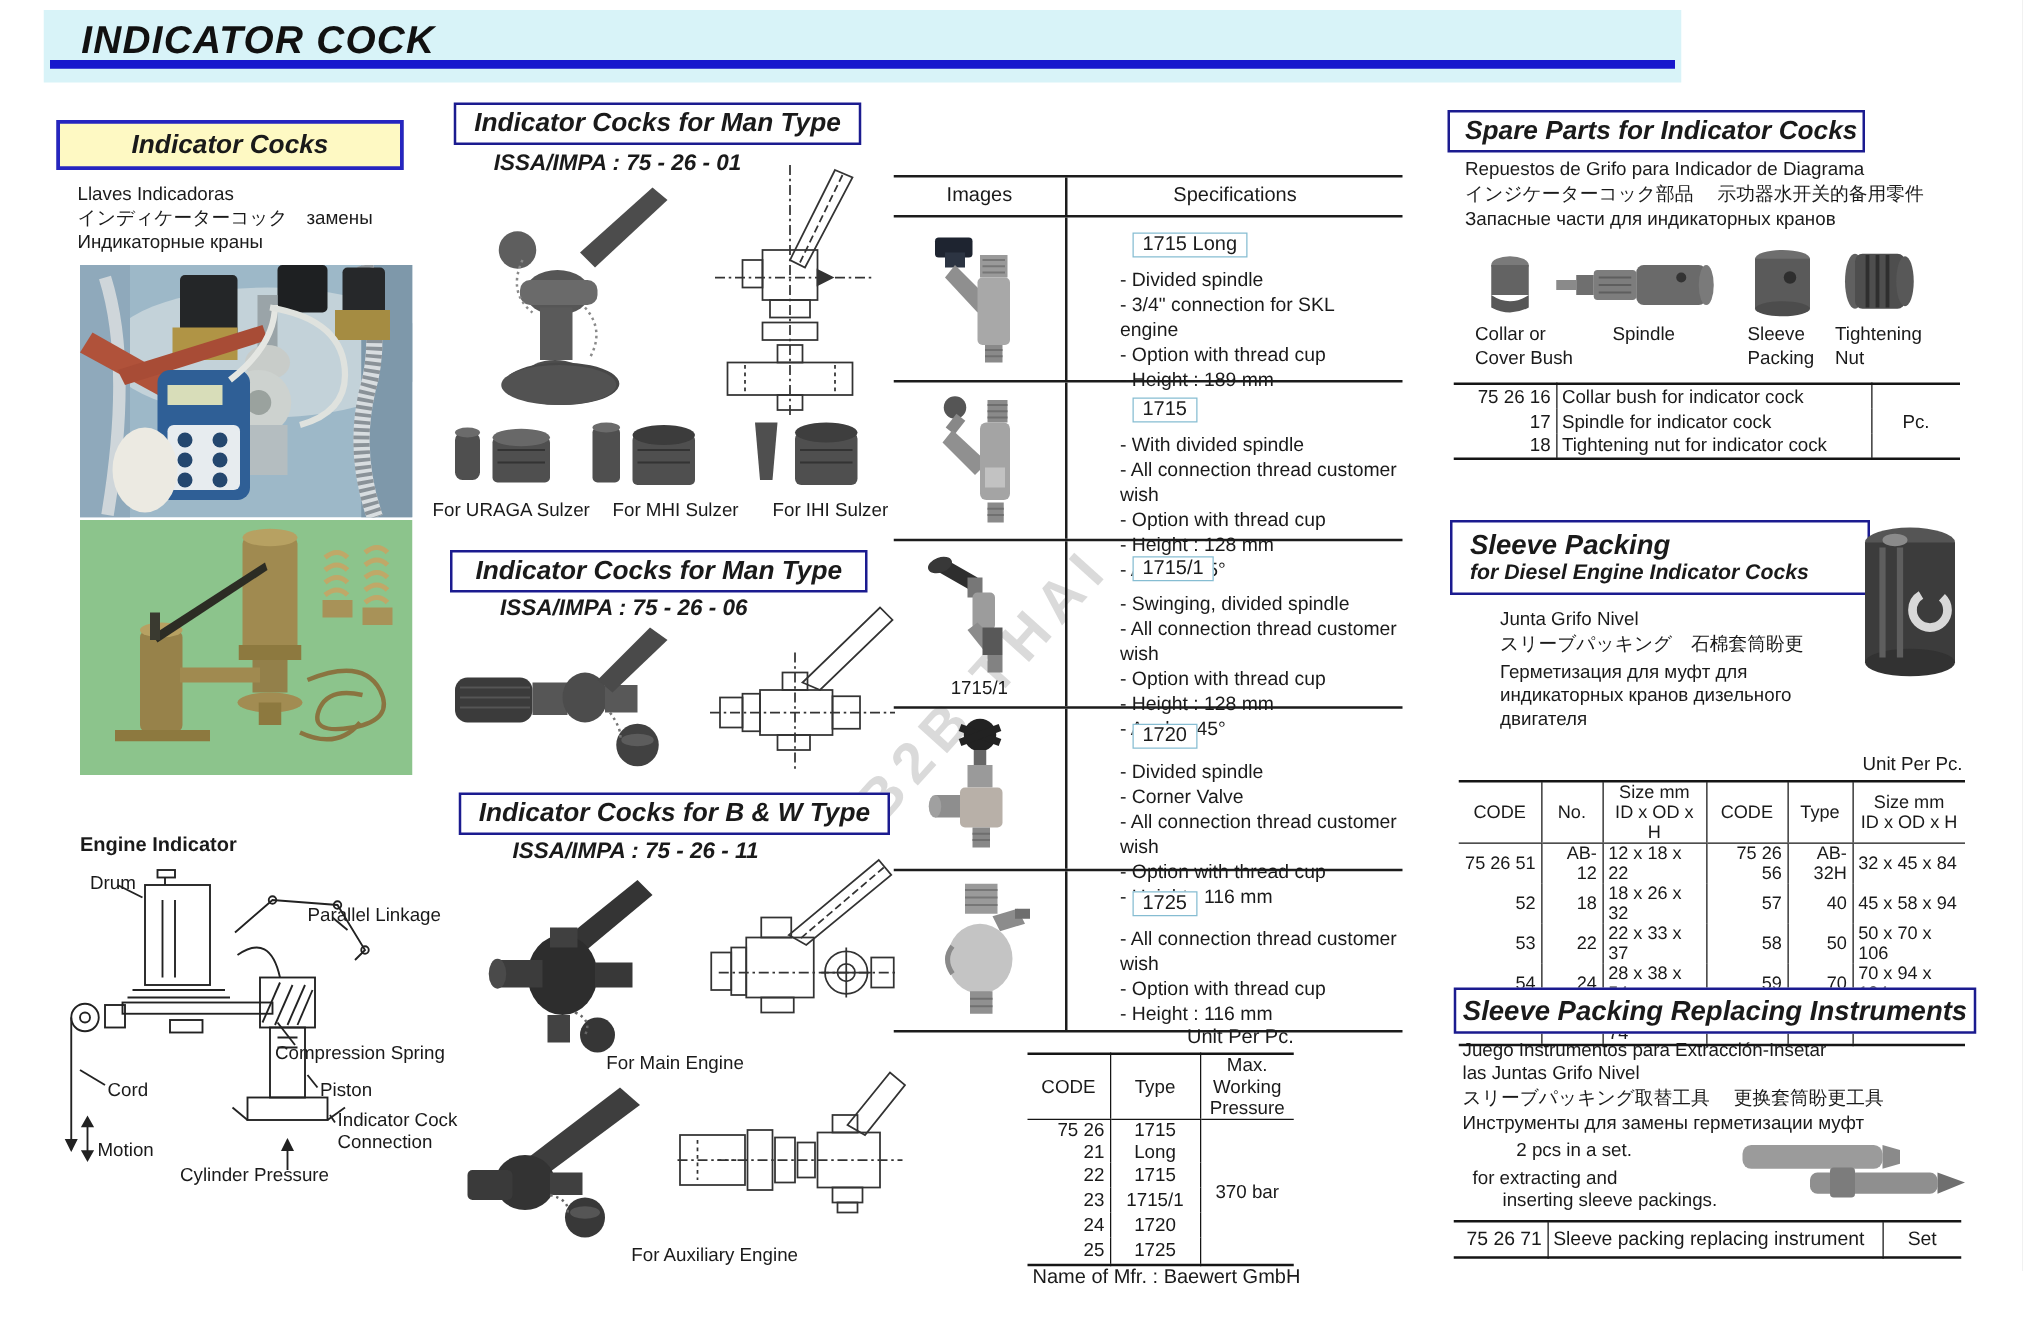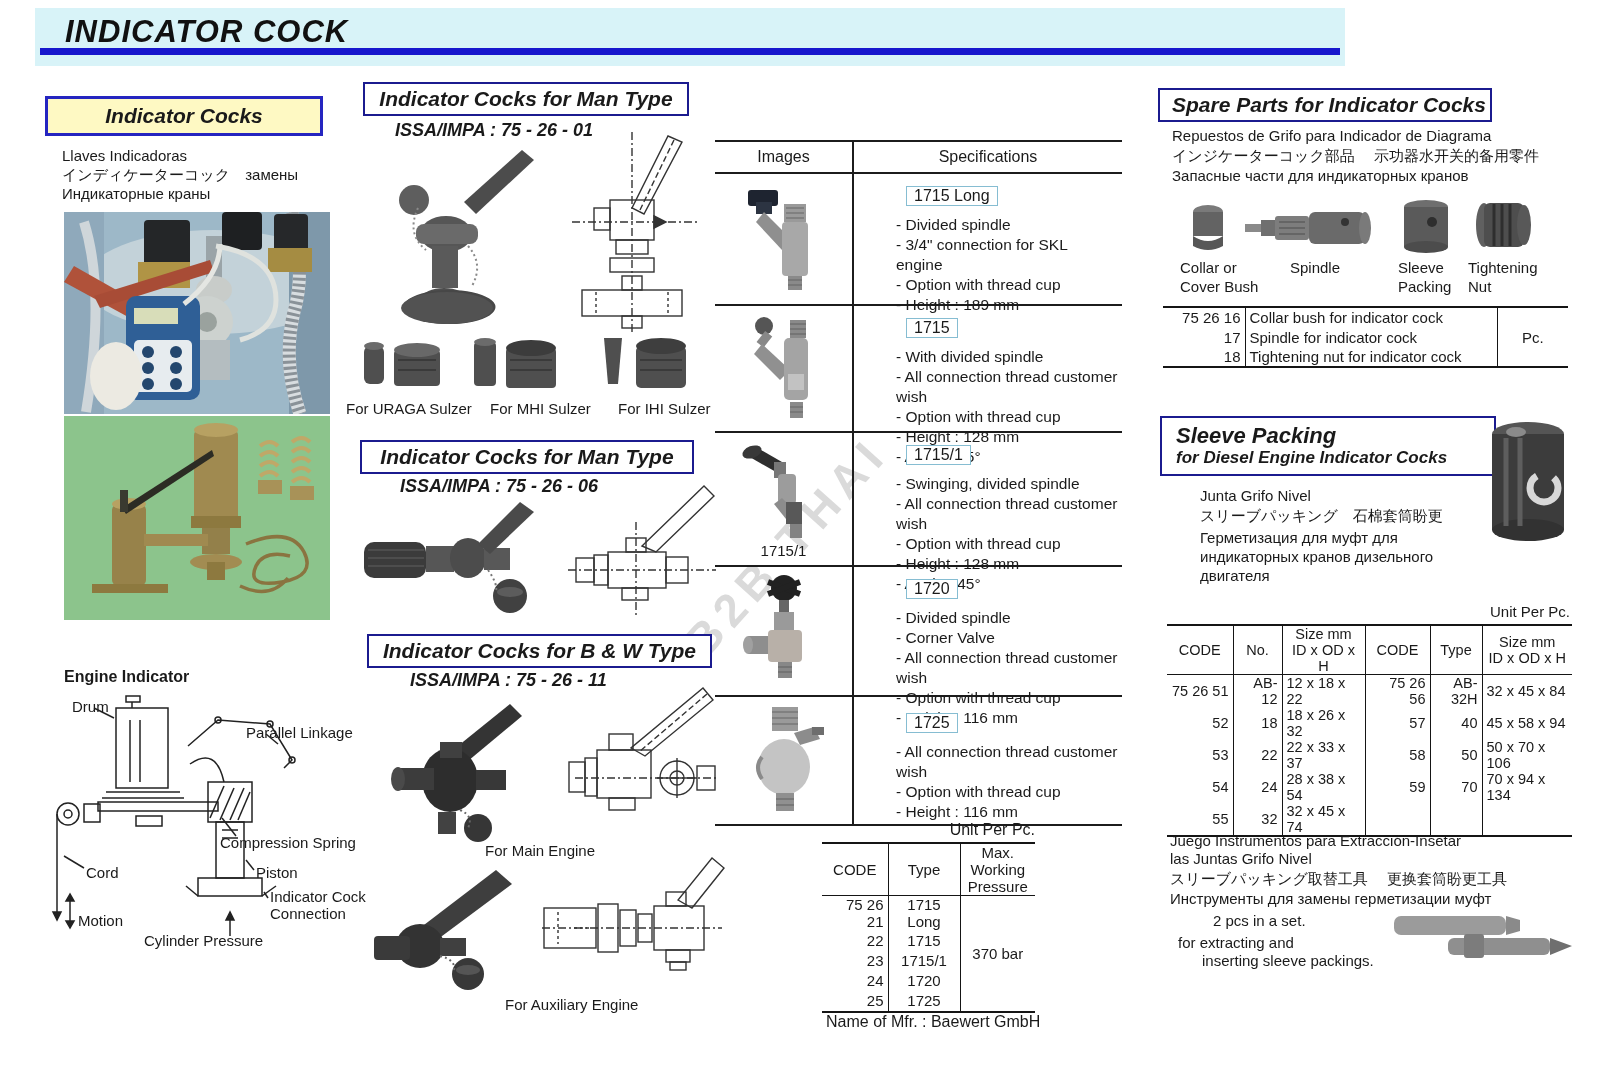--- a/index.html
+++ b/index.html
@@ -720,32 +720,49 @@
         <td class="rt bold">55</td>
         <td class="rt">32</td>
         <td>32 x 45 x 74</td>
         <td class="rt bold"></td>
         <td class="rt"></td>
         <td></td>
       </tr>
     </tbody>
   </table>
 
+  <div class="abs hbox" style="left:1163px;top:790px;width:414px;height:33px;">
+    <span class="hbox-title" style="font-size:22px;">Sleeve Packing Replacing Instruments</span>
+  </div>
   <div class="abs txt" style="left:1170px;top:831px;">Juego Instrumentos para Extracción-Insetar</div>
   <div class="abs txt" style="left:1170px;top:849px;">las Juntas Grifo Nivel</div>
   <div class="abs txt" style="left:1170px;top:869px;">スリーブパッキング取替工具　 更换套筒盼更工具</div>
   <div class="abs txt" style="left:1170px;top:889px;">Инструменты для замены герметизации муфт</div>
   <div class="abs txt" style="left:1182px;top:911px;margin-left:31px;">2 pcs in a set.</div>
   <div class="abs txt" style="left:1178px;top:933px;">for  extracting and</div>
   <div class="abs txt" style="left:1202px;top:951px;">inserting sleeve packings.</div>
 
   <div class="abs" style="left:1390px;top:910px;width:185px;height:60px;">
     <svg width="185" height="60" viewBox="0 0 185 60">
       <rect x="4" y="6" width="112" height="19" rx="7" fill="#9b9b9b"></rect>
       <polygon points="116,6 130,10 130,21 116,25" fill="#8a8a8a"></polygon>
       <rect x="58" y="28" width="102" height="17" rx="6" fill="#8f8f8f"></rect>
       <polygon points="160,28 182,36 160,45" fill="#6f6f6f"></polygon>
       <rect x="74" y="24" width="20" height="24" rx="3" fill="#7c7c7c"></rect>
     </svg>
   </div>
 
+  <table class="dt abt abs" style="left:1163px;top:976px;width:406px;font-size:15.5px;">
+    <colgroup>
+        <col style="width:75px;">
+        <col style="width:268px;">
+        <col style="width:63px;">
+      </colgroup>
+    <tbody>
+      <tr style="height:29px;">
+        <td class="rt bold">75 26 71</td>
+        <td>Sleeve packing replacing instrument</td>
+        <td class="ctr">Set</td>
+      </tr>
+    </tbody>
+  </table>
 
 </div>
 
 </body></html>

